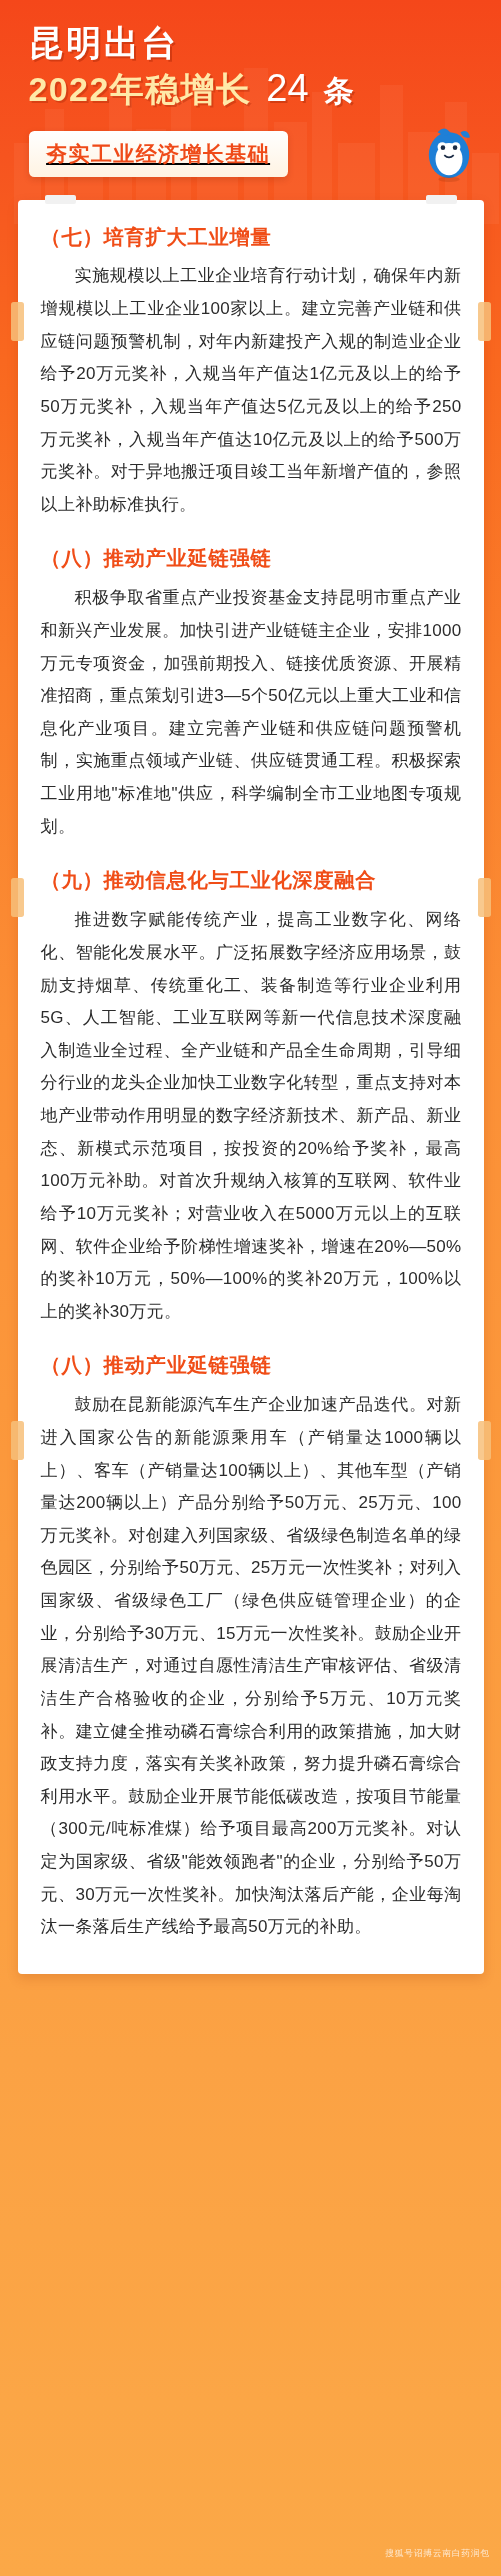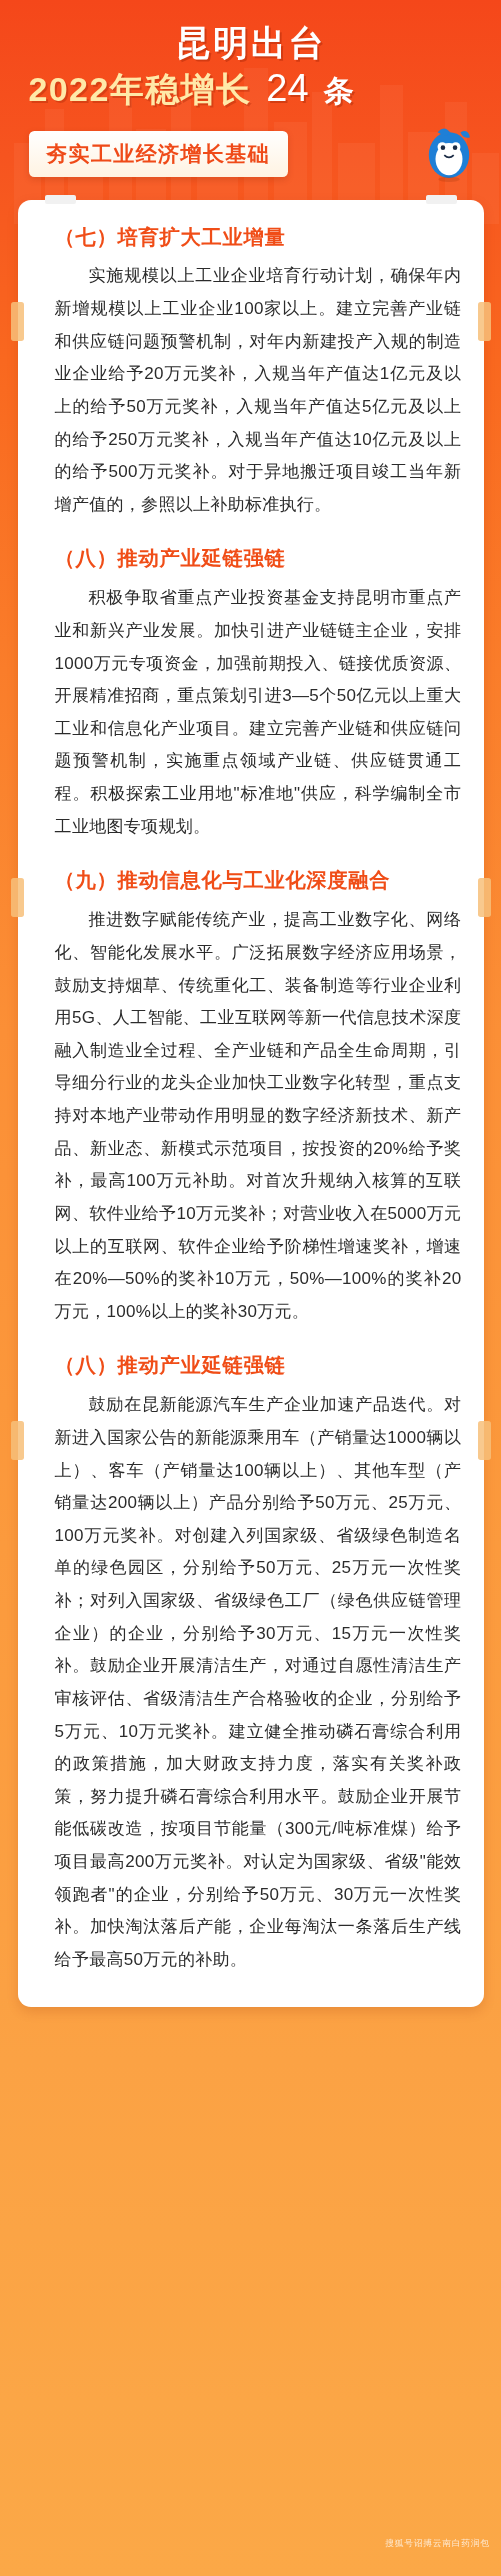--- a/index.html
+++ b/index.html
@@ -25,21 +25,20 @@
   }
   .sky-deco .bldg {
     position: absolute; bottom: 0;
     background: #ffffff;
     opacity: 0.25;
   }
   
   .header {
     position: relative;
     padding: 23px 28.5px 0 28.5px;
-    text-align: center;
   }
   .title-line1 {
     font-size: 35px;
     font-weight: bold;
     color: #ffffff;
     letter-spacing: 2.7px;
     text-shadow: 2px 2px 0 rgba(150,30,0,0.35);
     line-height: 1.15;
   }
   .title-line2 {
@@ -67,20 +66,21 @@
     font-weight: bold;
     color: #ffffff;
     text-shadow: 2px 2px 0 rgba(150,30,0,0.35);
   }
   
   .ribbon-wrap {
     position: relative;
     margin: 17.6px 28.5px 0 28.5px;
     display: flex;
     align-items: center;
+    text-decoration: underline;
   }
   .ribbon {
     display: inline-block;
     background: linear-gradient(180deg,#ffffff 0%, #fff3e2 100%);
     border-radius: 5.4px;
     padding: 8.8px 17.6px;
     font-size: 21px;
     font-weight: bold;
     color: #ef4a18;
     letter-spacing: 1.4px;
@@ -90,22 +90,22 @@
     position: absolute;
     right: -4.1px;
     top: -11px;
     width: 58px;
     height: 62px;
   }
   
   .card {
     margin: 23px 17.6px 0 17.6px;
     background: #ffffff;
-    border-radius: 13px;
-    padding: 23px 23px 30px 37px;
+    border-radius: 4px;
+    padding: 23px 23px 30px 23px;
     position: relative;
     box-shadow: 0 4.1px 12.2px rgba(140,40,0,0.16);
   }
   .card::before, .card::after {
     content: "";
     position: absolute;
     width: 31px; height: 8.1px;
     background: #f1f1f1;
     border-radius: 2px;
   }
@@ -139,21 +139,21 @@
     font-size: 17px;
     line-height: 1.92;
     color: #2b2b2b;
     text-align: justify;
     text-indent: 2em;
     letter-spacing: 0.3px;
   }
   .footer-note {
     position: absolute;
     right: 12.2px;
-    bottom: 26px;
+    bottom: 16px;
     font-size: 8.8px;
     color: rgba(255,255,255,0.75);
     letter-spacing: 0.7px;
   }
 </style>
 </head>
 <body>
 
 <div class="poster">
 

